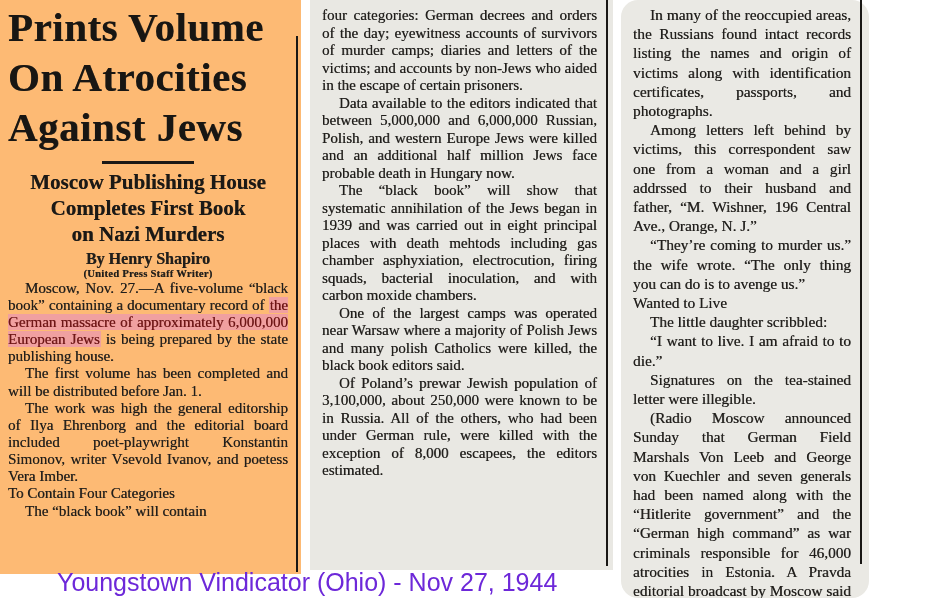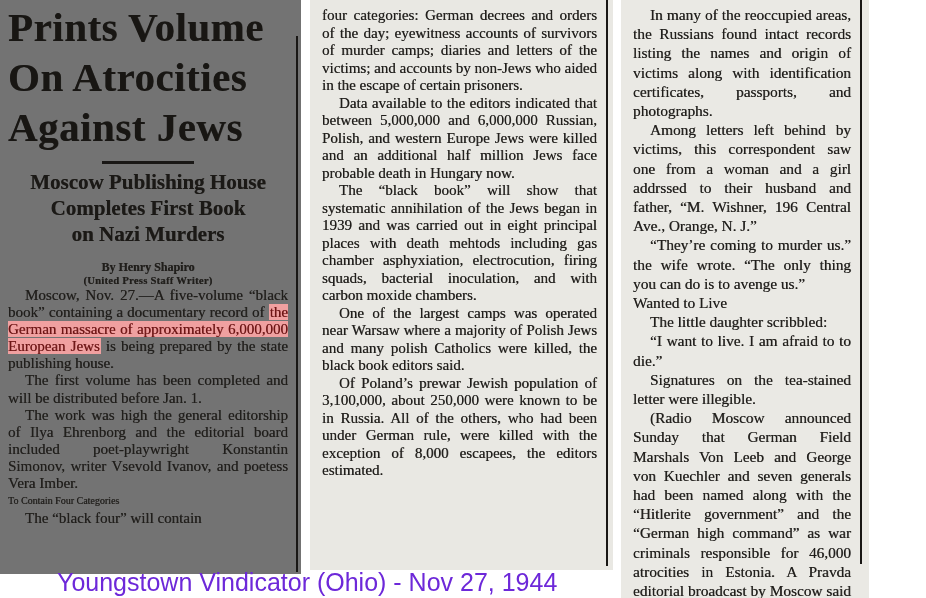--- a/index.html
+++ b/index.html
@@ -6,45 +6,45 @@
   #canvas {
     position:relative; width:926px; height:598px;
     background:#ffffff; overflow:hidden;
     font-family:"Liberation Serif", serif;
   }
   .clip {
     position:absolute; box-sizing:border-box;
     color:#201e1b;
     text-shadow:0.35px 0.25px 0 rgba(32,30,27,0.7);
   }
-  #clip1 { left:0;   top:0; width:301px; height:574px; background:#737373; padding:2px 13px 0 8px; }
+  #clip1 { left:0;   top:0; width:301px; height:574px; background:#fdba74; padding:2px 13px 0 8px; }
   #clip2 { left:310px; top:0; width:303px; height:570px; background:#e9e8e3; padding:7px 16px 0 12px; }
-  #clip3 { left:621px; top:0; width:248px; height:598px; background:#eae9e4; padding:5px 18px 0 12px; }
+  #clip3 { left:621px; top:0; width:248px; height:598px; background:#eae9e4; padding:5px 18px 0 12px;border-radius:17px; }
   .vrule { position:absolute; width:2px; background:#191715; }
   #clip1 .vrule { top:36px; bottom:2px; right:3px; }
   #clip2 .vrule { top:0; bottom:4px; right:5px; }
   #clip3 .vrule { top:0; bottom:34px; right:7px; }
 
   h1 {
     margin:0; font-size:41px; line-height:50px; font-weight:bold;
     letter-spacing:0.5px; color:#181613;
   }
   .hline { display:block; }
   .head-rule { width:92px; height:3px; background:#1a1816; margin:9px auto 5px auto; }
   h2 { margin:1px 0 0 0; font-size:21px; line-height:26px; text-align:center; font-weight:bold; color:#1b1916; }
-  .byline { text-align:center; font-weight:bold; font-size:12px; margin-top:13px; }
+  .byline { text-align:center; font-weight:bold; font-size:16px; margin-top:3px; }
   .byline-org { text-align:center; font-weight:bold; font-size:10.5px; margin:0 0 1px 0; letter-spacing:0.3px; }
 
   .body { margin:0; text-align:justify;font-family:Liberation Serif, serif; }
   #clip1 .body { font-size:15px;   line-height:17.1px; }
   #clip2 .body { font-size:15px;   line-height:17.5px; }
   #clip3 .body { font-size:15.3px; line-height:19.2px; }
   .ind { text-indent:17px; }
   .inhead { text-align:left; font-weight:normal; }
-  #clip1 .inhead { font-size:10px;   line-height:17.4px; }
+  #clip1 .inhead { font-size:15px;   line-height:17.4px; }
   #clip3 .inhead { font-size:15.3px; line-height:19.2px; }
 
   mark.hl { background:#f0a0a0; color:#6d1515; padding:0 1px; text-shadow:0.35px 0.25px 0 rgba(109,21,21,0.7); }
 
   #caption {
     position:absolute; left:57px; top:568px; width:560px;
     font-family:"Liberation Sans", sans-serif;
     font-size:25px; color:#6d28d9; white-space:nowrap;
   }
 </style>
@@ -66,21 +66,21 @@
       <span class="hline">on Nazi Murders</span>
     </h2>
     <div class="byline">By Henry Shapiro</div>
     <div class="byline-org">(United Press Staff Writer)</div>
     <p class="body ind">
       <span>Moscow, Nov. 27.—A five-volume “black book” containing a documentary record of </span><mark class="hl">the German massacre of approximately 6,000,000 European Jews</mark><span> is being prepared by the state publishing house.</span>
     </p>
     <p class="body ind">The first volume has been completed and will be distributed before Jan. 1.</p>
     <p class="body ind">The work was high the general editorship of Ilya Ehrenborg and the editorial board included poet-playwright Konstantin Simonov, writer Vsevold Ivanov, and poetess Vera Imber.</p>
     <div class="inhead">To Contain Four Categories</div>
-    <p class="body ind">The “black four” will contain</p>
+    <p class="body ind">The “black book” will contain</p>
     <div class="vrule"></div>
   </section>
 
   <section class="clip" id="clip2">
     <p class="body">four categories: German decrees and orders of the day; eyewitness accounts of survivors of murder camps; diaries and letters of the victims; and accounts by non-Jews who aided in the escape of certain prisoners.</p>
     <p class="body ind">Data available to the editors indicated that between 5,000,000 and 6,000,000 Russian, Polish, and western Europe Jews were killed and an additional half million Jews face probable death in Hungary now.</p>
     <p class="body ind">The “black book” will show that systematic annihilation of the Jews began in 1939 and was carried out in eight principal places with death mehtods including gas chamber asphyxiation, electrocution, firing squads, bacterial inoculation, and with carbon moxide chambers.</p>
     <p class="body ind">One of the largest camps was operated near Warsaw where a majority of Polish Jews and many polish Catholics were killed, the black book editors said.</p>
     <p class="body ind">Of Poland’s prewar Jewish population of 3,100,000, about 250,000 were known to be in Russia. All of the others, who had been under German rule, were killed with the exception of 8,000 escapees, the editors estimated.</p>
     <div class="vrule"></div>

